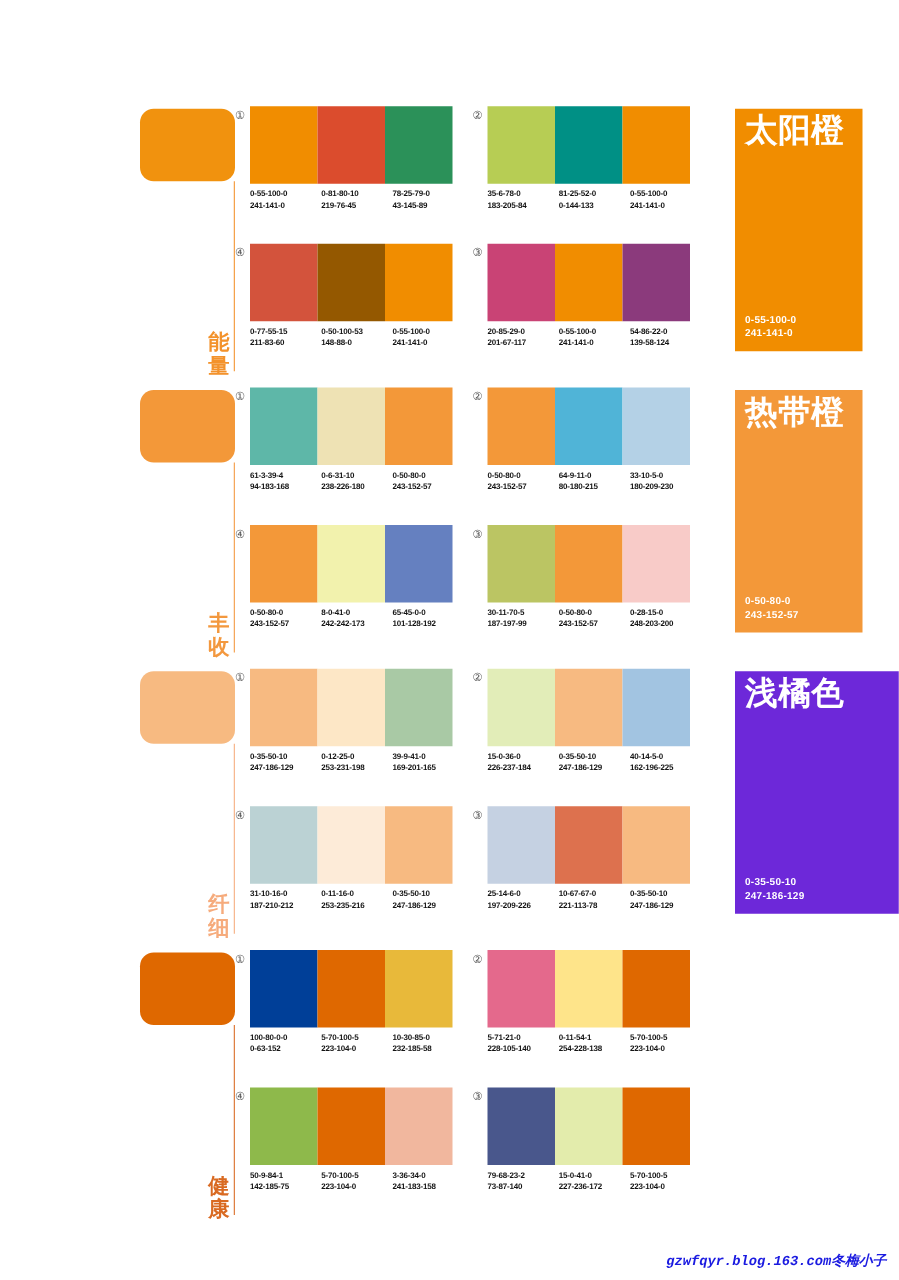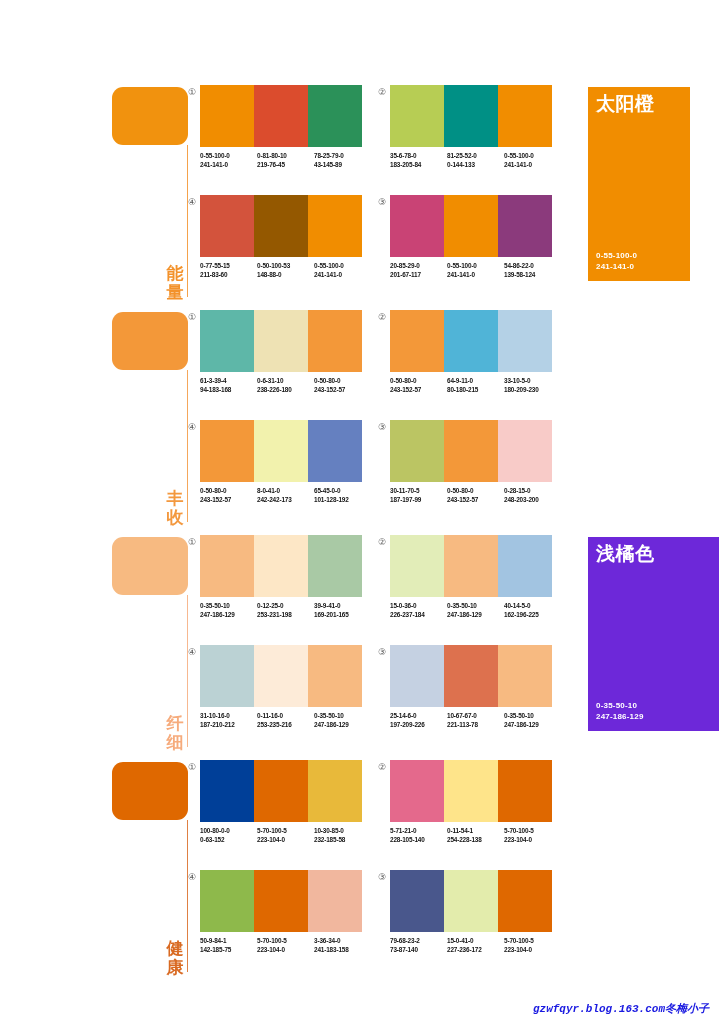--- a/index.html
+++ b/index.html
@@ -131,21 +131,21 @@
     position: absolute;
     left: 588px;
     top: 2px;
     width: 102px;
     height: 194px;
   }
   .hero-title {
     position: absolute;
     left: 8px;
     top: 6px;
-    font-size: 19px;
+    font-size: 26px;
     line-height: 22px;
     font-weight: bold;
     color: #ffffff;
     letter-spacing: 0.5px;
     white-space: nowrap;
   }
   .hero-codes {
     position: absolute;
     left: 8px;
     bottom: 9px;
@@ -377,20 +377,27 @@
                 <span class="cmyk">0-50-80-0</span>
                 <span class="rgb">243-152-57</span>
               </div>
               <div class="code">
                 <span class="cmyk">0-28-15-0</span>
                 <span class="rgb">248-203-200</span>
               </div>
             </div>
           </div>
         </div>
+        <div class="hero" style="background: rgb(243, 152, 57);">
+          <div class="hero-title">热带橙</div>
+          <div class="hero-codes">
+            <span>0-50-80-0</span>
+            <span>243-152-57</span>
+          </div>
+        </div>
       </div>
       <div class="group" style="top: 535px;">
         <div class="keycol">
           <div class="key-swatch" style="background: rgb(247, 186, 129);"></div>
           <div class="key-rule" style="background: rgb(246, 171, 124);"></div>
           <div class="mood" style="color: rgb(246, 171, 124);">
             <span>纤</span>
             <span>细</span>
           </div>
         </div>

